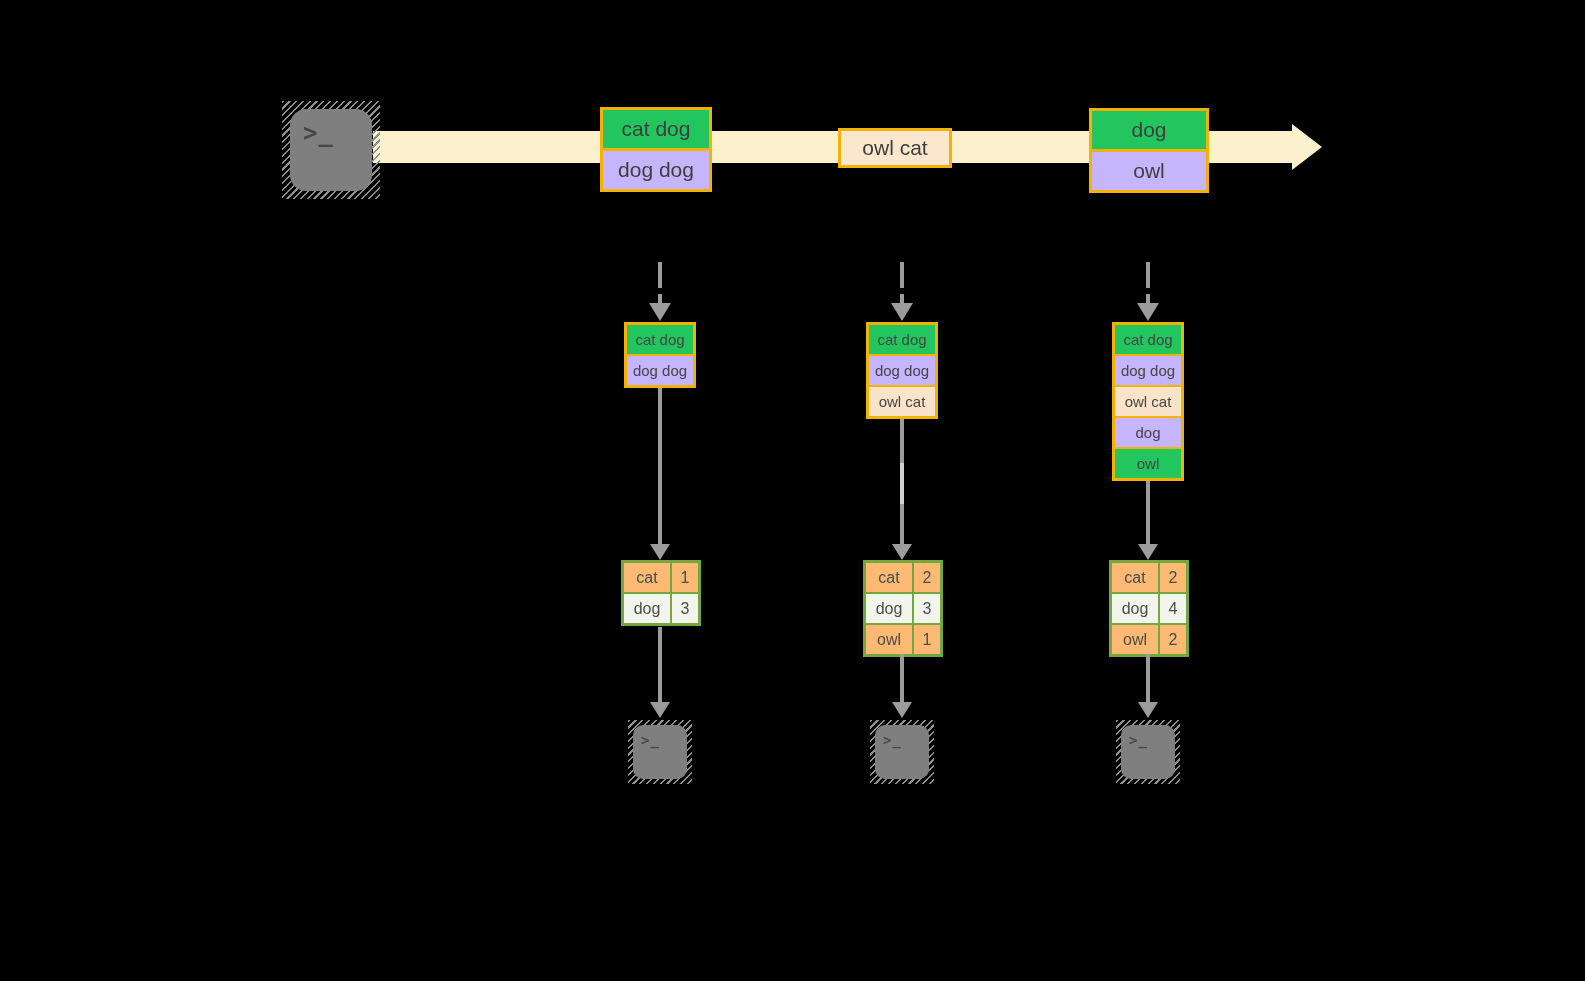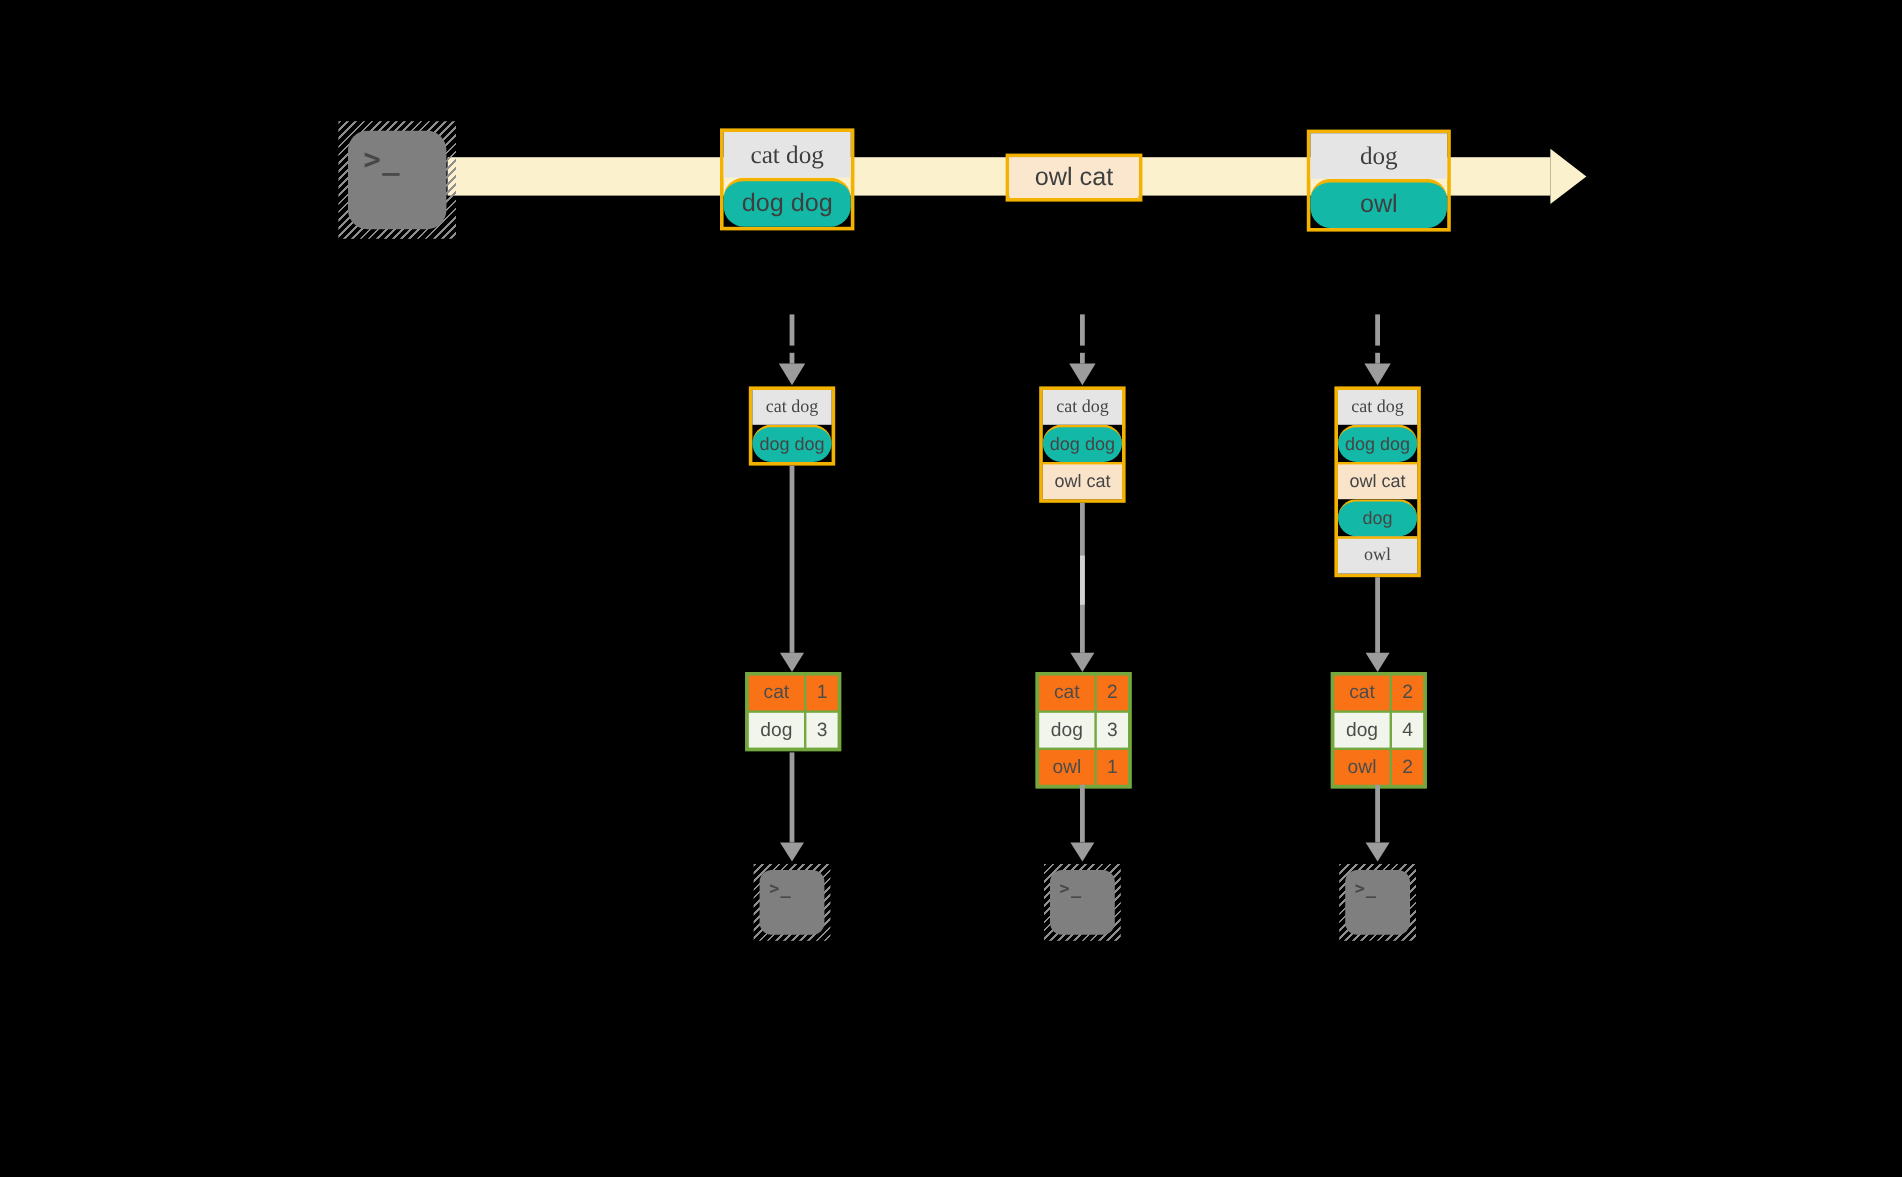--- a/index.html
+++ b/index.html
@@ -9,22 +9,22 @@
 
   
   .band{left:373px;top:131px;width:919px;height:32px;background:#FBF1CD;}
   .band-head{left:1292px;top:124px;width:0;height:0;
              border-left:30px solid #FBF1CD;border-top:23px solid transparent;border-bottom:23px solid transparent;}
 
   
   .msg{border:3px solid #F3B200;box-sizing:border-box;}
   .msg .mrow{height:38px;line-height:38px;text-align:center;font-size:21px;color:#3E3E3E;}
   .msg .mrow + .mrow{border-top:3px solid #F3B200;}
-  .peach{background:#e5e5e5;font-family:Liberation Serif, serif;}
-  .cream{background:#14b8a6;border-radius:17px;}
+  .peach{background:#22c55e;}
+  .cream{background:#c4b5fd;}
   .peach2{background:#FAE4C9;}
   .owlcat{background:#FBE6CE;}
 
   
   .buf{border:3px solid #F3B200;box-sizing:border-box;width:72px;}
   .buf .brow{height:29px;line-height:29px;text-align:center;font-size:15px;color:#454545;}
   .buf .brow + .brow{border-top:2px solid #F3B200;}
 
   
   .dasharrow{width:22px;display:flex;flex-direction:column;align-items:center;}
@@ -40,21 +40,21 @@
 
   
   .query{left:694px;top:462px;width:428px;height:43px;background:#FFFFFF;
          text-align:center;line-height:43px;font-size:31px;color:#141414;}
   .query-pass{left:900px;top:463px;width:4px;height:41px;background:#D2D2D2;}
 
   
   .gtable{border:3px solid #74A83E;background:#74A83E;box-sizing:border-box;
           display:grid;grid-template-columns:46px 26px;gap:2px;}
   .gcell{height:29px;line-height:29px;text-align:center;font-size:16px;color:#4C4C4C;}
-  .greenA{background:#f97316;}
+  .greenA{background:#fdba74;}
   .greenB{background:#F1F5EB;}
 
   
   .term{background:repeating-linear-gradient(135deg,#8F8F8F 0 1.6px,rgba(0,0,0,0) 1.6px 4.8px);}
   .term-inner{position:absolute;background:#7F7F7F;color:#474747;}
   .term-lg{width:98px;height:98px;}
   .term-lg .term-inner{inset:8px;border-radius:16px;font-size:24px;padding:10px 0 0 13px;box-sizing:border-box;}
   .term-sm{width:64px;height:64px;}
   .term-sm .term-inner{inset:5px;border-radius:10px;font-size:14px;padding:7px 0 0 8px;box-sizing:border-box;}
   .glyph{font-family:"DejaVu Sans Mono",monospace;font-weight:bold;letter-spacing:1px;}

